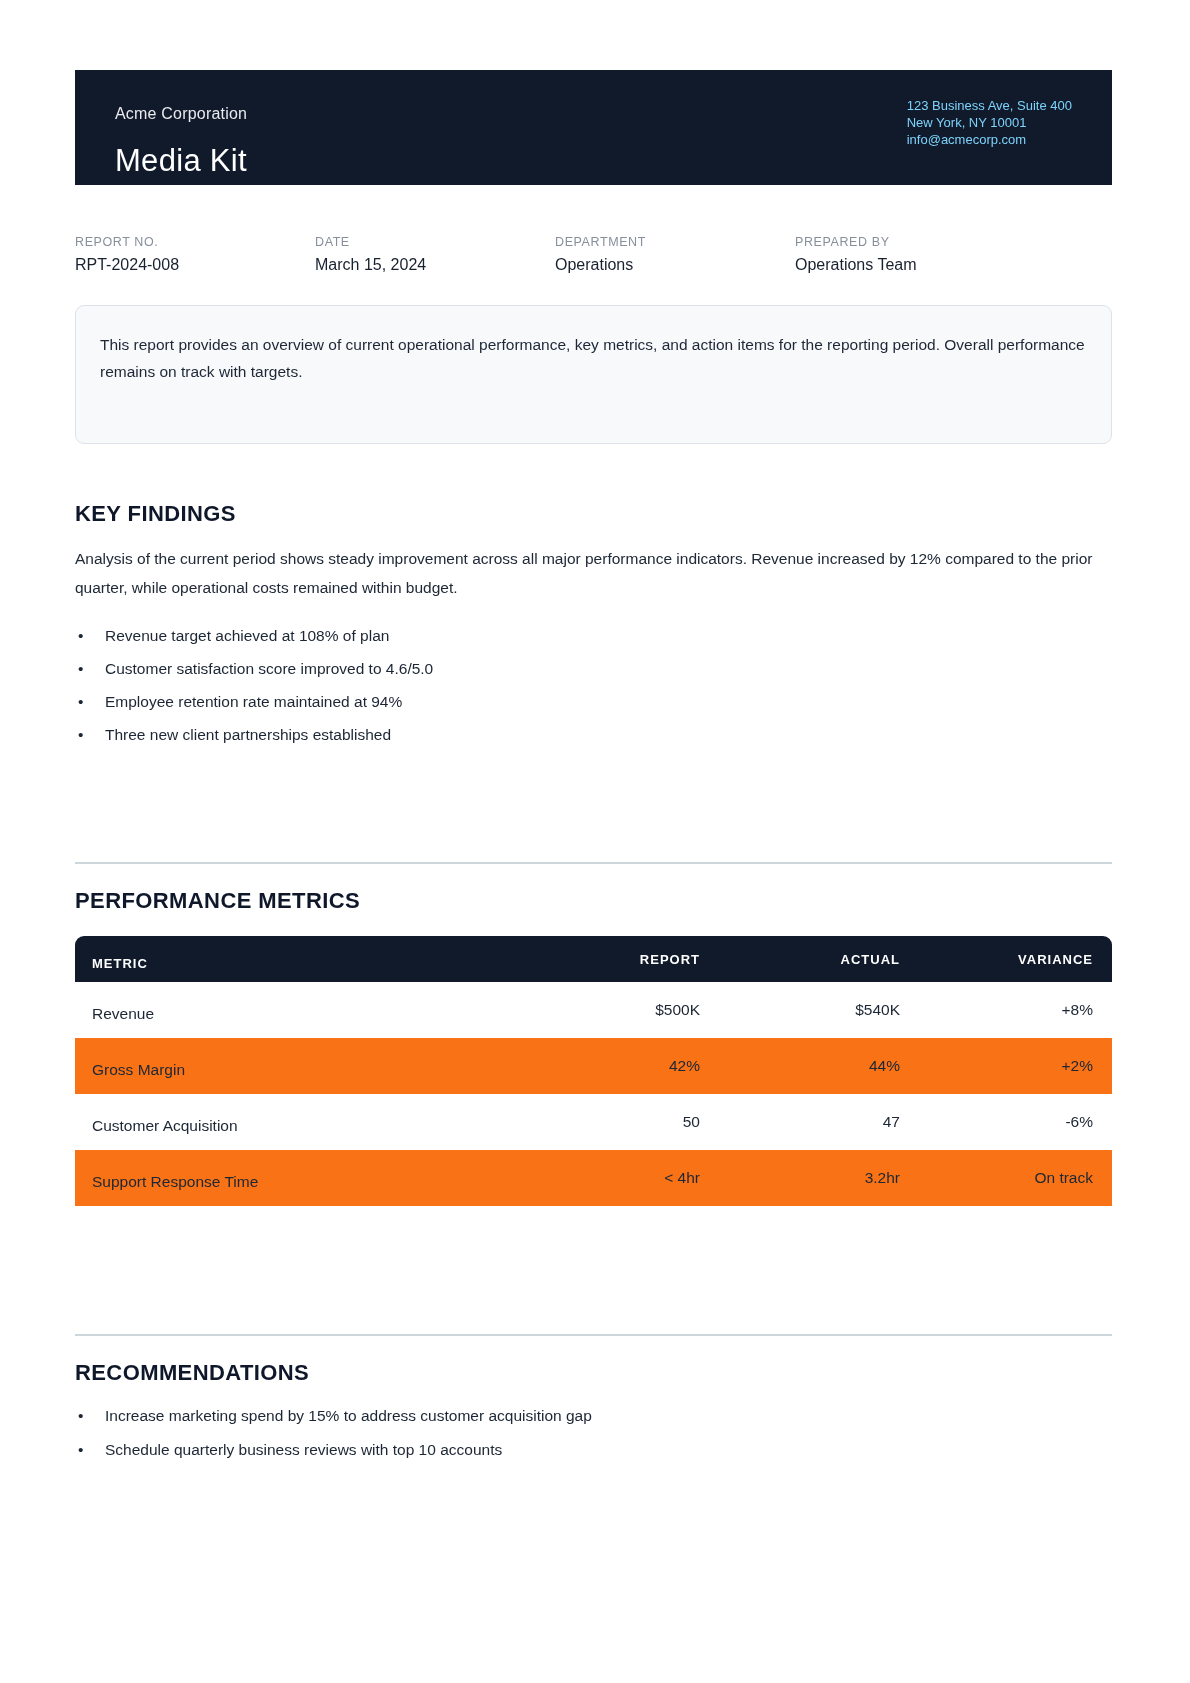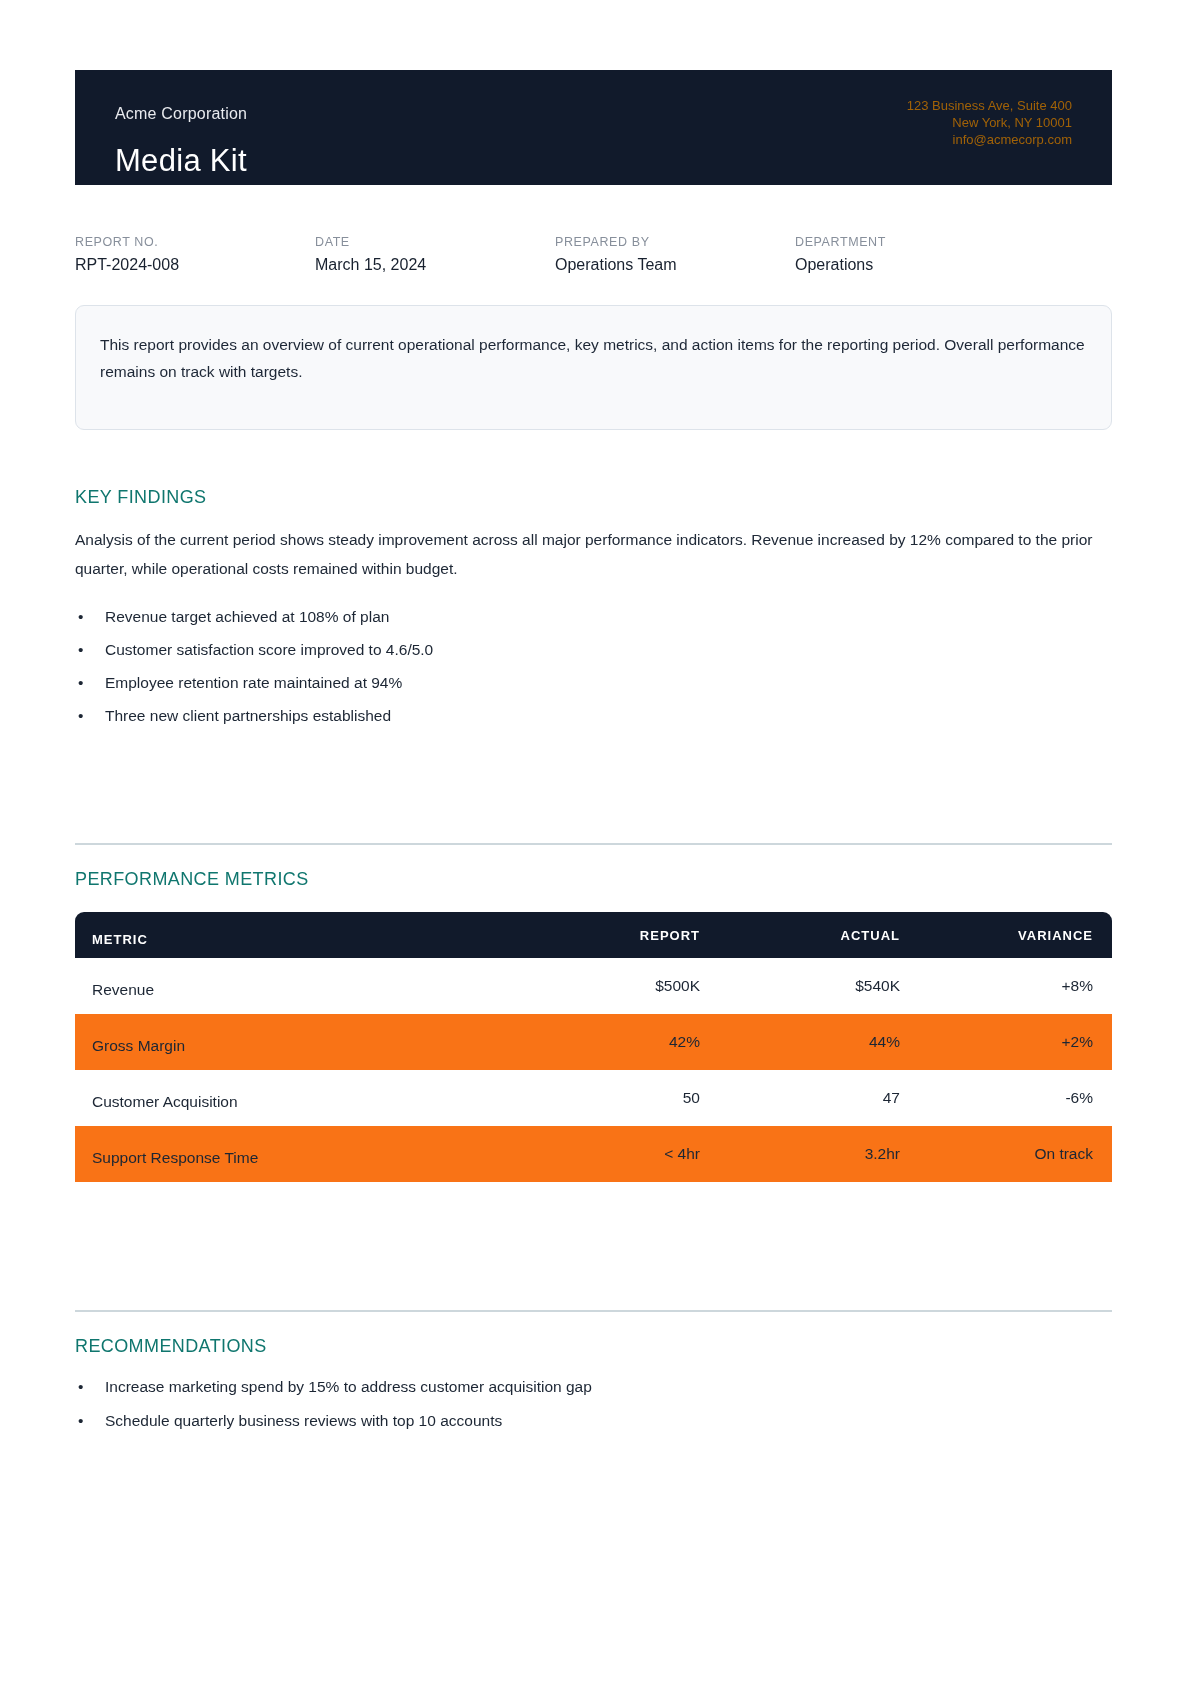--- a/index.html
+++ b/index.html
@@ -19,46 +19,46 @@
     height: 115px;
     background: #111a2b;
     display: flex;
     justify-content: space-between;
     align-items: center;
     padding: 0 40px;
   }
   .banner-left { display: flex; flex-direction: column; gap: 22px; margin-top: 26px; }
   .company-name { color: #e9ebef; font-size: 16px; letter-spacing: 0.2px; }
   .doc-title { color: #ffffff; font-size: 31px; font-weight: normal; letter-spacing: 0.3px; line-height: 1; }
-  .banner-right { text-align: right; color: #a16207; font-size: 13px; line-height: 17px; margin-top: -10px; }
+  .banner-right { color: #7dd3fc; font-size: 13px; line-height: 17px; margin-top: -10px; }
 
   
   .meta-row {
     margin-top: 50px;
     display: grid;
     grid-template-columns: 240px 240px 240px 1fr;
   }
   .meta-label { color: #878f9b; font-size: 12.5px; letter-spacing: 0.6px; }
   .meta-value { margin-top: 7px; color: #18212f; font-size: 16px; }
 
   
   .summary-box {
     margin-top: 31px;
     background: #f8f9fb;
     border: 1.5px solid #dde3ea;
     border-radius: 9px;
-    padding: 25px 24px 44px 24px;
+    padding: 25px 24px 58px 24px;
   }
   .summary-text { font-size: 15.5px; line-height: 27px; color: #1d2736; }
 
   
   .section-heading {
-    font-size: 18px;
-    font-weight: normal;
-    color: #0f766e;
+    font-size: 22px;
+    font-weight: bold;
+    color: #0f172a;
     letter-spacing: 0.4px;
   }
   .kf-heading { margin-top: 57px; }
 
   .body-paragraph { margin-top: 17px; font-size: 15.5px; line-height: 29px; color: #202a38; }
 
   ul.bullet-list { list-style: none; margin: 24px 0 0 0; padding: 0; }
   ul.bullet-list li {
     position: relative;
     padding-left: 30px;
@@ -145,26 +145,26 @@
     <div class="meta-row">
       <div class="meta-field">
         <div class="meta-label">REPORT NO.</div>
         <div class="meta-value">RPT-2024-008</div>
       </div>
       <div class="meta-field">
         <div class="meta-label">DATE</div>
         <div class="meta-value">March 15, 2024</div>
       </div>
       <div class="meta-field">
+        <div class="meta-label">DEPARTMENT</div>
+        <div class="meta-value">Operations</div>
+      </div>
+      <div class="meta-field">
         <div class="meta-label">PREPARED BY</div>
         <div class="meta-value">Operations Team</div>
-      </div>
-      <div class="meta-field">
-        <div class="meta-label">DEPARTMENT</div>
-        <div class="meta-value">Operations</div>
       </div>
     </div>
 
     <div class="summary-box">
       <div class="summary-text">This report provides an overview of current operational performance, key metrics, and action items for the reporting period. Overall performance remains on track with targets.</div>
     </div>
 
     <div class="section-heading kf-heading">KEY FINDINGS</div>
     <div class="body-paragraph">Analysis of the current period shows steady improvement across all major performance indicators. Revenue increased by 12% compared to the prior quarter, while operational costs remained within budget.</div>
     <ul class="bullet-list">

